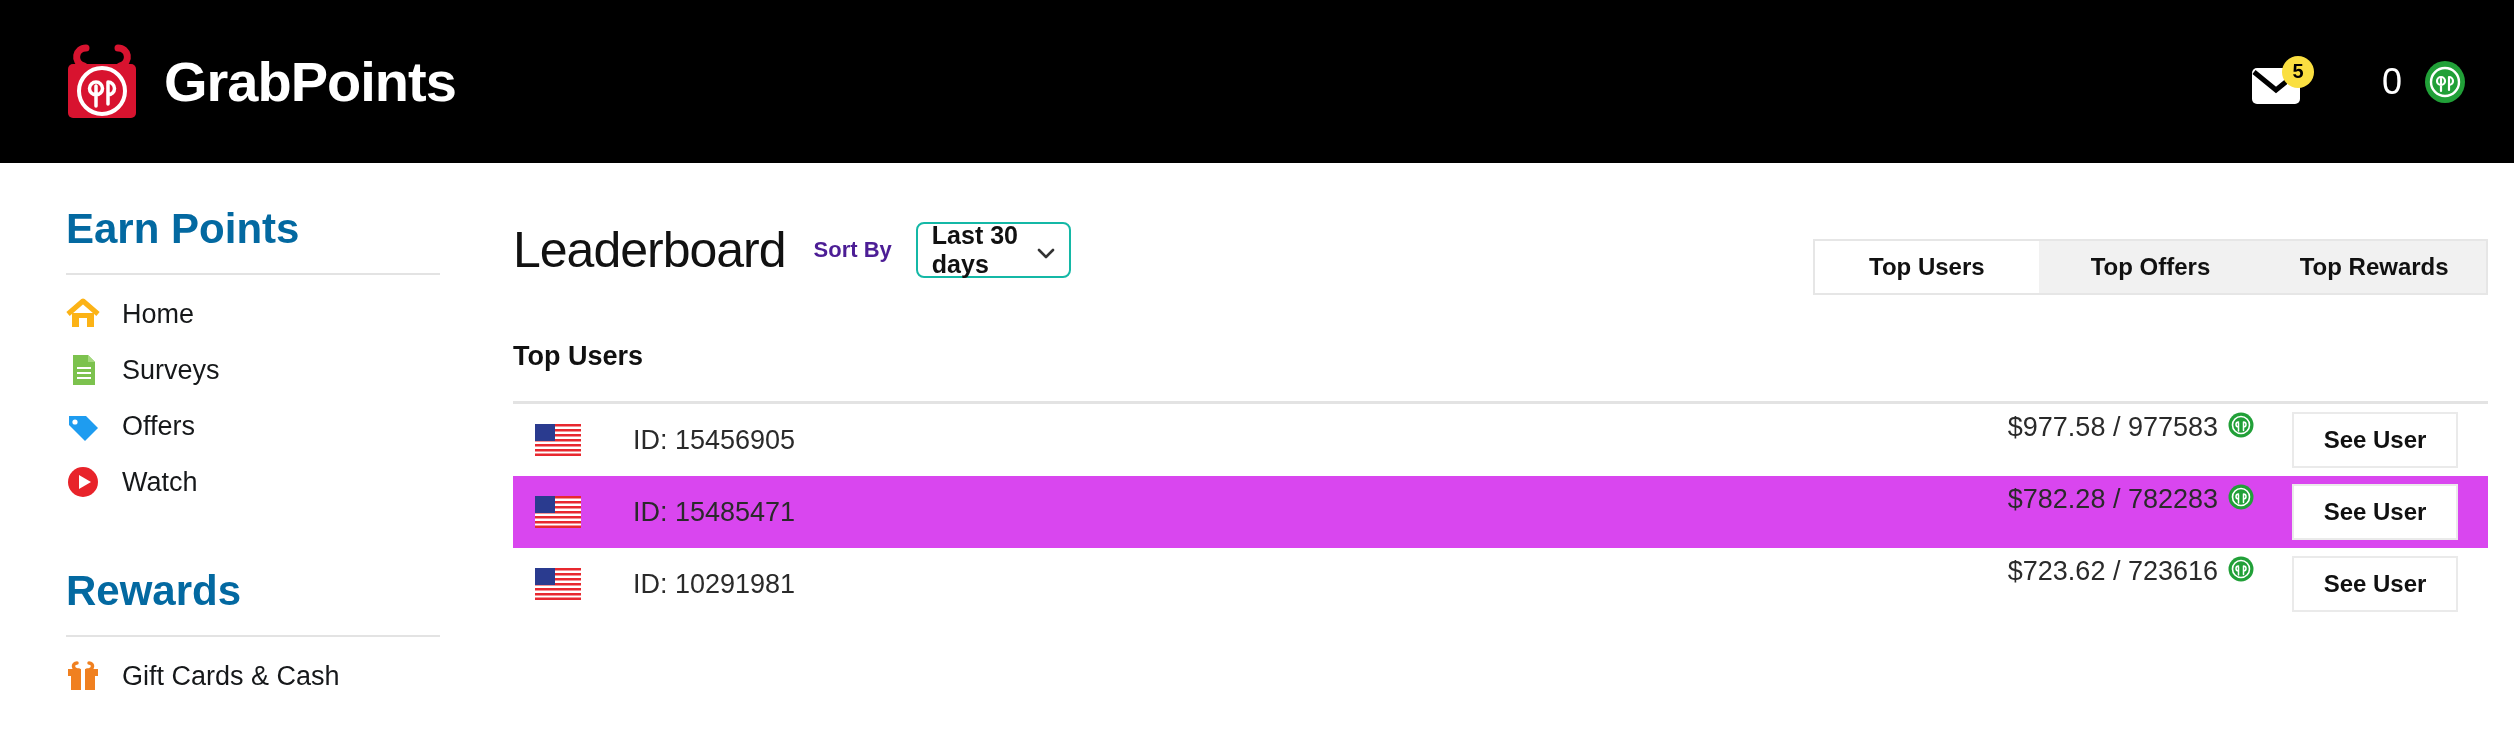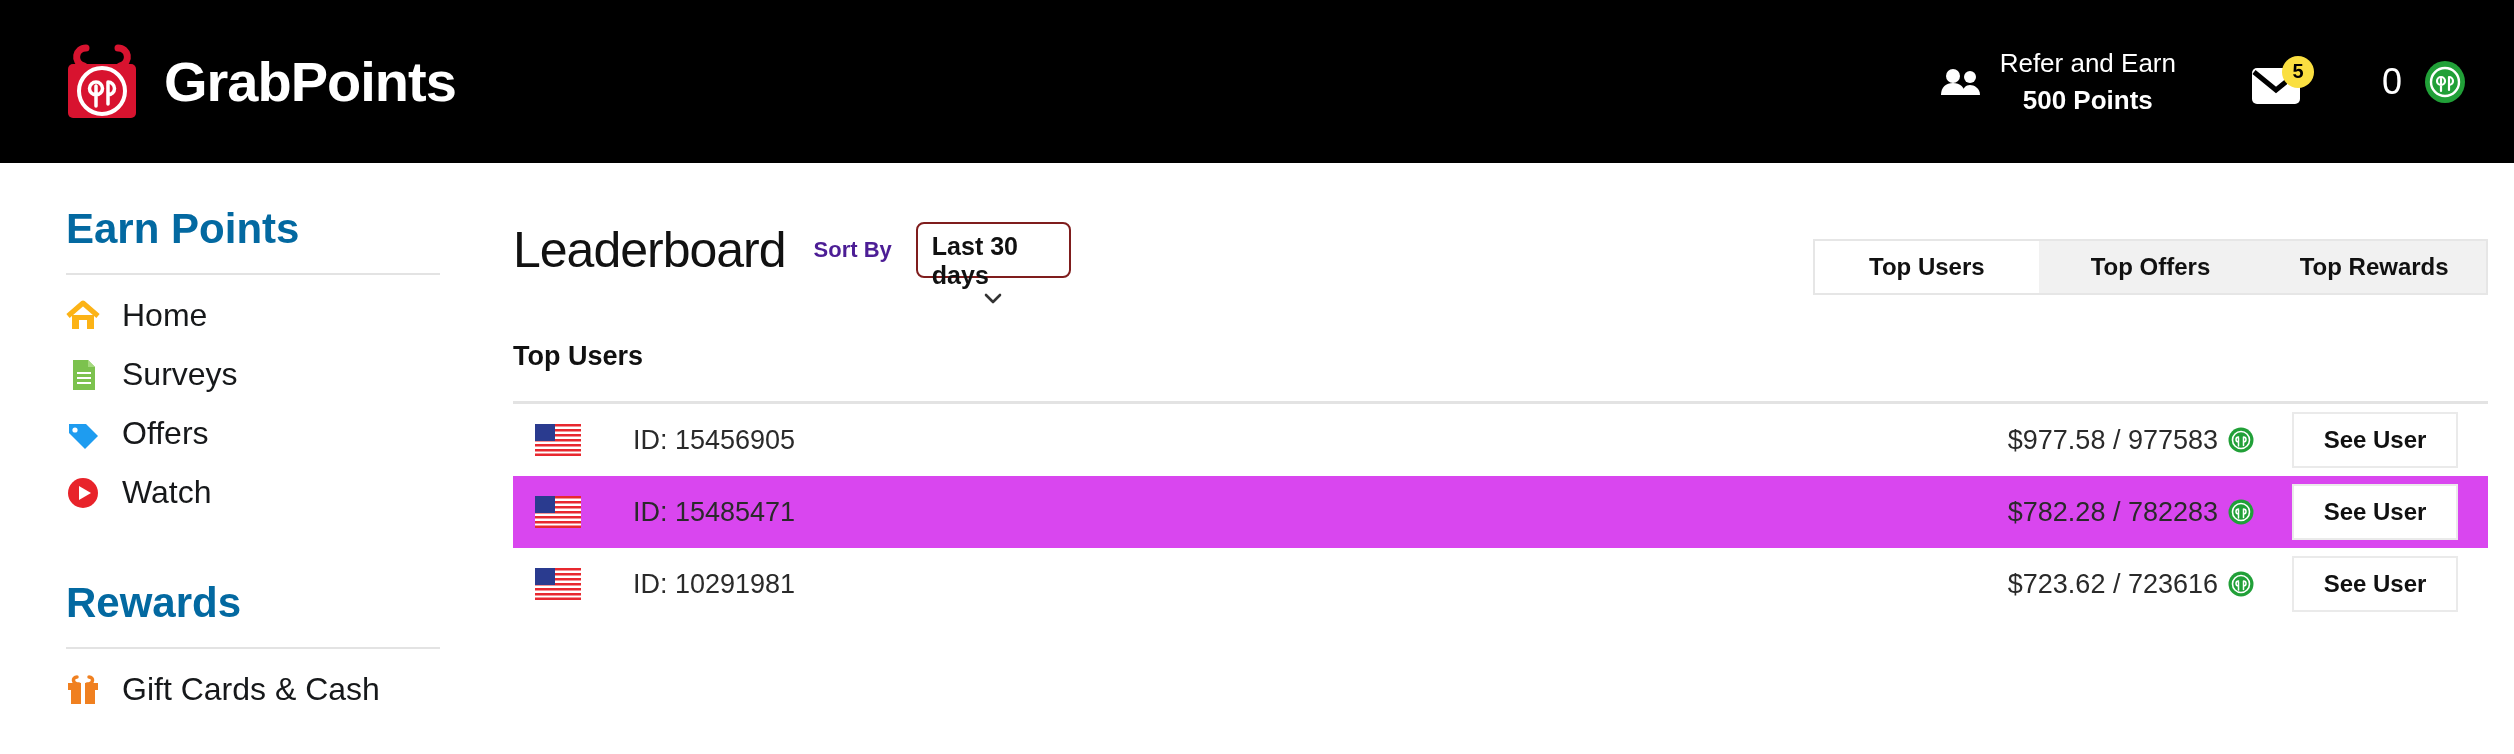--- a/index.html
+++ b/index.html
@@ -58,33 +58,33 @@
   .side-rule {
     height: 2px; background: #e3e3e3;
     margin-left: 66px; margin-right: 30px; margin-top: 20px;
   }
   .side-item {
     display: flex; align-items: center;
     margin-left: 66px; margin-top: 22px; cursor: pointer;
   }
   .side-item:first-of-type { margin-top: 26px; }
   .side-icon { width: 34px; height: 34px; margin-right: 22px; flex: 0 0 34px; }
-  .side-label { font-size: 32px; color: #16181a; }
+  .side-label { font-size: 27px; color: #16181a; }
 
   
   .main { position: absolute; left: 513px; top: 137px; width: 1975px; }
 
   .lb-head { display: flex; align-items: center; margin-top: 84px; position: relative; }
   .lb-title { font-size: 50px; font-weight: normal; color: #111111; letter-spacing: -1px; }
   .sort-label { font-size: 22px; color: #4c1d95; margin-left: 28px; font-weight: bold; }
   .sort-select {
     margin-left: 24px; width: 155px; height: 56px;
-    border: 2px solid #7f1d1d; border-radius: 8px; background: #ffffff;
+    border: 2px solid #14b8a6; border-radius: 8px; background: #ffffff;
     display: flex; align-items: center; justify-content: space-between;
-    padding: 8px 14px; cursor: pointer; flex-direction: column;
+    padding: 14px 14px; cursor: pointer;
   }
   .sort-value { font-size: 25px; font-weight: bold; color: #111111; }
   .chev { width: 18px; height: 11px; }
 
   .tabs {
     position: absolute; right: 0; top: 18px;
     display: flex; background: #f1f1f1;
     border: 2px solid #e6e6e6; height: 56px; width: 675px;
   }
   .tab {
@@ -97,21 +97,21 @@
   .section-rule { height: 3px; background: #e3e3e3; margin-top: 29px; }
 
   .row {
     display: flex; align-items: center; height: 72px;
     padding: 0 30px 0 22px;
     gap: 24px;
   }
   .row.alt { background: #d946ef; }
   .flag { width: 46px; height: 32px; flag: none; margin-right: 28px; flex: 0 0 46px; }
   .uid { font-size: 27px; color: #2a2a2a; }
-  .row-right { margin-left: auto; display: flex; align-items: center; }
+  .row-right { margin-left: auto; display: flex; }
   .amount { font-size: 27px; color: #2a2a2a; }
   .gp-coin-row { width: 26px; height: 26px; margin-left: 10px; }
   .see-btn {
     margin-left: 38px; width: 166px; height: 56px;
     border: 2px solid #eaeaea; background: #ffffff;
     display: flex; align-items: center; justify-content: center;
     font-size: 24px; font-weight: bold; color: #111111;
     cursor: pointer; font-family: "Liberation Sans", sans-serif;
   }
 </style>
@@ -128,34 +128,20 @@
         <circle cx="40" cy="49" r="23" fill="none" stroke="#ffffff" stroke-width="4"></circle>
         <path d="M34 40 a6.5 6.5 0 1 0 0 13 a6.5 6.5 0 1 0 0 -13 M34 44 v20" stroke="#ffffff" stroke-width="3.5" fill="none" stroke-linecap="round"></path>
         <path d="M46 40 a6.5 6.5 0 1 1 0 13 M46 40 v22" stroke="#ffffff" stroke-width="3.5" fill="none" stroke-linecap="round"></path>
       </svg>
     </div>
     <div class="brand-name">GrabPoints</div>
   </div>
 
   <div class="header-right">
 
-    <div class="refer-block">
-      <div class="people-icon">
-        <svg viewBox="0 0 42 34" width="42" height="34">
-          <circle cx="13" cy="11" r="7" fill="#ffffff"></circle>
-          <circle cx="30" cy="12" r="6" fill="#ffffff"></circle>
-          <path d="M1 30 c0-8 5-12 12-12 s12 4 12 12 z" fill="#ffffff"></path>
-          <path d="M22 30 c0-7 4-10 8-10 s10 3 10 10 z" fill="#ffffff"></path>
-        </svg>
-      </div>
-      <div class="refer-text">
-        <div class="refer-line1">Refer and Earn</div>
-        <div class="refer-line2">500 Points</div>
-      </div>
-    </div>
 
     <div class="mail-wrap">
       <div class="mail-icon">
         <svg viewBox="0 0 48 36" width="48" height="36">
           <rect x="0" y="0" width="48" height="36" rx="5" fill="#ffffff"></rect>
           <path d="M2 4 L24 22 L46 4" stroke="#000000" stroke-width="5" fill="none"></path>
         </svg>
       </div>
       <div class="mail-badge">5</div>
     </div>

